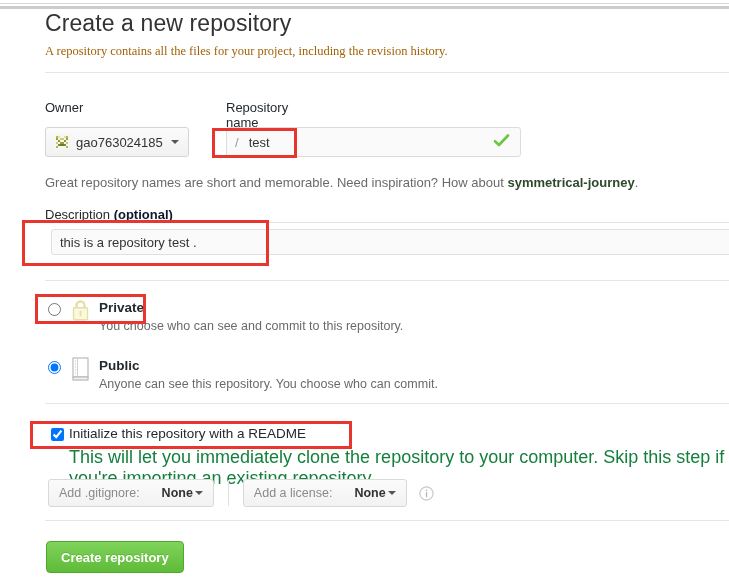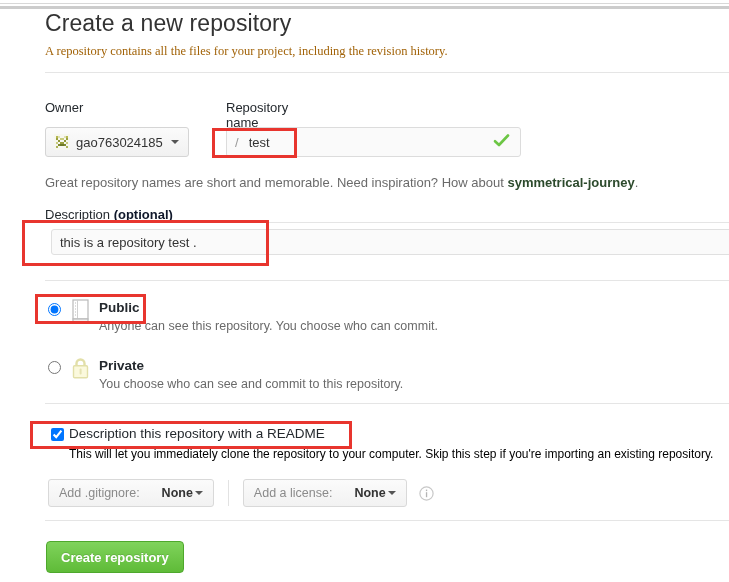--- a/index.html
+++ b/index.html
@@ -231,22 +231,22 @@
   }
   .readme-title {
     position: absolute;
     left: 24px; top: 1px;
     font-size: 13.5px;
     color: #24292e;
   }
   .readme-desc {
     position: absolute;
     left: 24px; top: 22px;
-    font-size: 12px;
-    color: #000000;
+    font-size: 18px;
+    color: #15803d;
   }
 
   
   .extras {
     position: absolute;
     left: 48px;
     top: 479px;
     display: flex;
     align-items: center;
   }
@@ -379,57 +379,57 @@
   <span>Description</span>
   <span class="opt">(optional)</span>
 </div>
 <hr class="divider d-desc-a">
 <input class="desc-input" type="text" value="this is a repository test ." style="">
 <hr class="divider d-desc-b">
 
 <div class="vis">
 
   <div class="vis-row">
+    <input class="radio" type="radio" name="visibility" style="">
+    <span class="vis-icon">
+      <svg width="24" height="26" viewBox="0 0 24 26">
+        <path d="M7.5 10 V7.5 a4 4 0 0 1 8 0 V10" fill="none" stroke="#e2dfa8" stroke-width="2.4"></path>
+        <rect x="4.5" y="9.8" width="14" height="12" rx="1.2" fill="#fbf9dd" stroke="#e2dfa8" stroke-width="1.4"></rect>
+        <rect x="10.6" y="12.6" width="2" height="6" rx="1" fill="#e6e3b2"></rect>
+      </svg>
+    </span>
+    <span class="vis-title">Private</span>
+    <span class="vis-desc">You choose who can see and commit to this repository.</span>
+  </div>
+
+  <div class="vis-row">
     <input class="radio" type="radio" name="visibility" checked="" style="">
     <span class="vis-icon">
       <svg width="24" height="26" viewBox="0 0 24 26">
         <rect x="4" y="2" width="15" height="19" fill="#ffffff" stroke="#b9b9b9" stroke-width="1.2"></rect>
         <line x1="8.5" y1="2" x2="8.5" y2="21" stroke="#d0d0d0" stroke-width="1"></line>
         <line x1="6" y1="5" x2="7" y2="5" stroke="#bbbbbb" stroke-width="1"></line>
         <line x1="6" y1="8" x2="7" y2="8" stroke="#bbbbbb" stroke-width="1"></line>
         <line x1="6" y1="11" x2="7" y2="11" stroke="#bbbbbb" stroke-width="1"></line>
         <line x1="6" y1="14" x2="7" y2="14" stroke="#bbbbbb" stroke-width="1"></line>
         <line x1="6" y1="17" x2="7" y2="17" stroke="#bbbbbb" stroke-width="1"></line>
         <rect x="4" y="21" width="15" height="3" fill="#f2f2f2" stroke="#b9b9b9" stroke-width="1.2"></rect>
       </svg>
     </span>
     <span class="vis-title">Public</span>
     <span class="vis-desc">Anyone can see this repository. You choose who can commit.</span>
   </div>
 
-  <div class="vis-row">
-    <input class="radio" type="radio" name="visibility" style="">
-    <span class="vis-icon">
-      <svg width="24" height="26" viewBox="0 0 24 26">
-        <path d="M7.5 10 V7.5 a4 4 0 0 1 8 0 V10" fill="none" stroke="#e2dfa8" stroke-width="2.4"></path>
-        <rect x="4.5" y="9.8" width="14" height="12" rx="1.2" fill="#fbf9dd" stroke="#e2dfa8" stroke-width="1.4"></rect>
-        <rect x="10.6" y="12.6" width="2" height="6" rx="1" fill="#e6e3b2"></rect>
-      </svg>
-    </span>
-    <span class="vis-title">Private</span>
-    <span class="vis-desc">You choose who can see and commit to this repository.</span>
-  </div>
-
 </div>
 
 <hr class="divider d-readme">
 
 <div class="readme">
   <input class="readme-cb" type="checkbox" checked="" style="">
-  <span class="readme-title">Description this repository with a README</span>
+  <span class="readme-title">Initialize this repository with a README</span>
   <span class="readme-desc">This will let you immediately clone the repository to your computer. Skip this step if you're importing an existing repository.</span>
 </div>
 
 <div class="extras">
   <div class="btn-select">
     <span>Add .gitignore:</span>
     <b>None</b>
     <span class="caret"></span>
   </div>
   <div class="vsep"></div>

